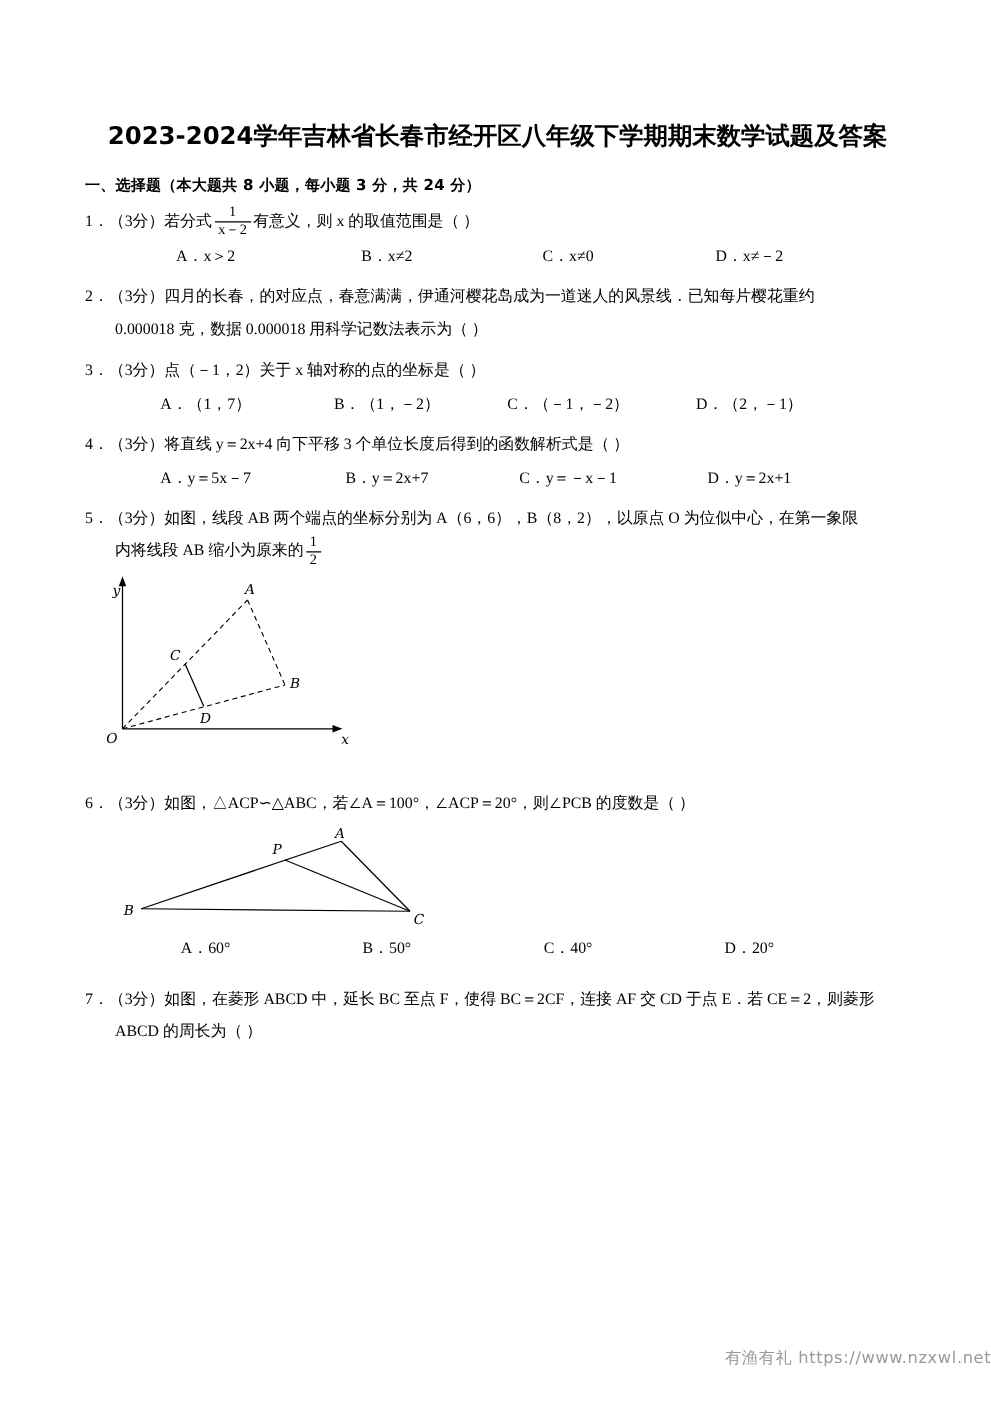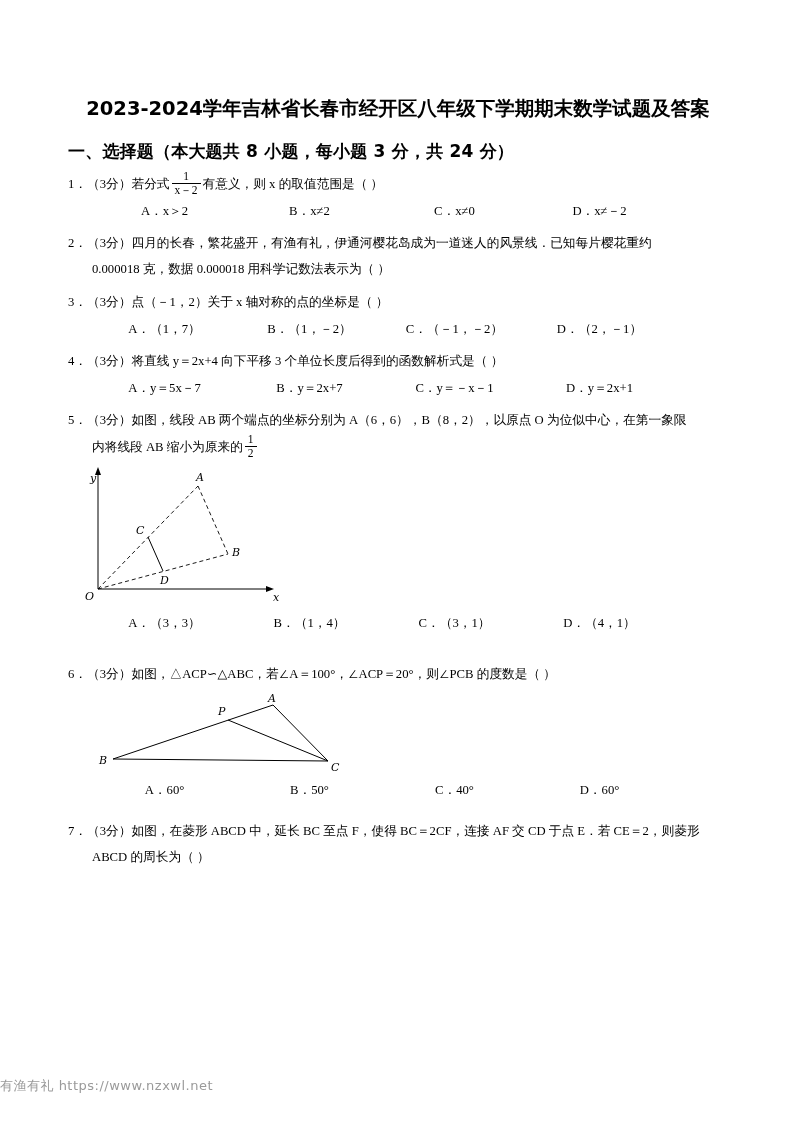--- a/index.html
+++ b/index.html
@@ -33,21 +33,21 @@
     font-weight: bold;
     font-size: 19.5px;
     line-height: 34px;
     text-align: center;
     margin: 0 0 8px 0;
     letter-spacing: 0px;
   }
   .section-head {
     font-family: "DejaVu Sans", sans-serif;
     font-weight: bold;
-    font-size: 17px;
+    font-size: 12px;
     margin: 14px 0 6px 0;
     letter-spacing: 0.2px;
   }
   .q {
     font-size: 12.7px;
     line-height: 26px;
     margin: 7px 0 0 0;
     position: relative;
   }
   .indent {
@@ -87,21 +87,21 @@
   .fig {
     text-align: left;
     margin: 4px 0 2px 0;
   }
   .fig svg { display: block; }
   .footer {
     position: absolute;
     left: 0;
     right: 0;
     bottom: 27px;
-    text-align: left;
+    text-align: right;
     color: #9a9a9a;
     font-size: 13px;
     font-family: "DejaVu Sans", sans-serif;
     letter-spacing: 0.5px;
   }
 </style>
 </head>
 <body>
 
 <div class="page">
@@ -115,21 +115,21 @@
       <span>1．</span><span>（3分）</span><span>若分式</span><span class="frac"><span class="num">1</span><span class="den">x－2</span></span><span>有意义，则 x 的取值范围是（      ）</span>
     </div>
     <div class="opts">
       <span class="opt">A．x＞2</span>
       <span class="opt">B．x≠2</span>
       <span class="opt">C．x≠0</span>
       <span class="opt">D．x≠－2</span>
     </div>
 
     <div class="q">
-      <span>2．</span><span>（3分）</span><span>四月的长春，繁花盛开，有渔有礼，伊通河樱花岛成为一道迷人的风景线．已知每片樱花重约</span>
+      <span>2．</span><span>（3分）</span><span>四月的长春，的对应点，春意满满，伊通河樱花岛成为一道迷人的风景线．已知每片樱花重约</span>
     </div>
     <div class="q indent" style="margin-top:0">0.000018 克，数据 0.000018 用科学记数法表示为（      ）</div>
 
     <div class="q">
       <span>3．</span><span>（3分）</span><span>点（－1，2）关于 x 轴对称的点的坐标是（      ）</span>
     </div>
     <div class="opts">
       <span class="opt">A．（1，7）</span>
       <span class="opt">B．（1，－2）</span>
       <span class="opt">C．（－1，－2）</span>
@@ -171,26 +171,20 @@
         <text x="22" y="18" font-family="DejaVu Serif, serif" font-size="11" font-style="italic">y</text>
         <text x="128" y="17" font-family="DejaVu Serif, serif" font-size="11" font-style="italic">A</text>
         <text x="68" y="70" font-family="DejaVu Serif, serif" font-size="11" font-style="italic">C</text>
         <text x="164" y="92" font-family="DejaVu Serif, serif" font-size="11" font-style="italic">B</text>
         <text x="92" y="120" font-family="DejaVu Serif, serif" font-size="11" font-style="italic">D</text>
         <text x="17" y="136" font-family="DejaVu Serif, serif" font-size="11" font-style="italic">O</text>
         <text x="205" y="137" font-family="DejaVu Serif, serif" font-size="11" font-style="italic">x</text>
       </svg>
     </div>
 
-    <div class="opts">
-      <span class="opt">A．（3，3）</span>
-      <span class="opt">B．（1，4）</span>
-      <span class="opt">C．（3，1）</span>
-      <span class="opt">D．（4，1）</span>
-    </div>
 
     <div class="q" style="margin-top:26px">
       <span>6．</span><span>（3分）</span><span>如图，△ACP∽△ABC，若∠A＝100°，∠ACP＝20°，则∠PCB 的度数是（      ）</span>
     </div>
 
     <div class="fig" style="padding-left:20px">
       <svg width="290" height="85" viewBox="0 0 290 85">
 
         <line x1="25" y1="68" x2="240" y2="70" stroke="#000" stroke-width="1"></line>
         <line x1="25" y1="68" x2="185" y2="14" stroke="#000" stroke-width="1"></line>
@@ -201,21 +195,21 @@
         <text x="180" y="11" font-family="DejaVu Serif, serif" font-size="11" font-style="italic">A</text>
         <text x="11" y="73" font-family="DejaVu Serif, serif" font-size="11" font-style="italic">B</text>
         <text x="243" y="80" font-family="DejaVu Serif, serif" font-size="11" font-style="italic">C</text>
       </svg>
     </div>
 
     <div class="opts">
       <span class="opt">A．60°</span>
       <span class="opt">B．50°</span>
       <span class="opt">C．40°</span>
-      <span class="opt">D．60°</span>
+      <span class="opt">D．20°</span>
     </div>
 
     <div class="q" style="margin-top:16px">
       <span>7．</span><span>（3分）</span><span>如图，在菱形 ABCD 中，延长 BC 至点 F，使得 BC＝2CF，连接 AF 交 CD 于点 E．若 CE＝2，则菱形</span>
     </div>
     <div class="q indent" style="margin-top:0">ABCD 的周长为（      ）</div>
 
   </div>
 
   <div class="footer">有渔有礼 https://www.nzxwl.net</div>

